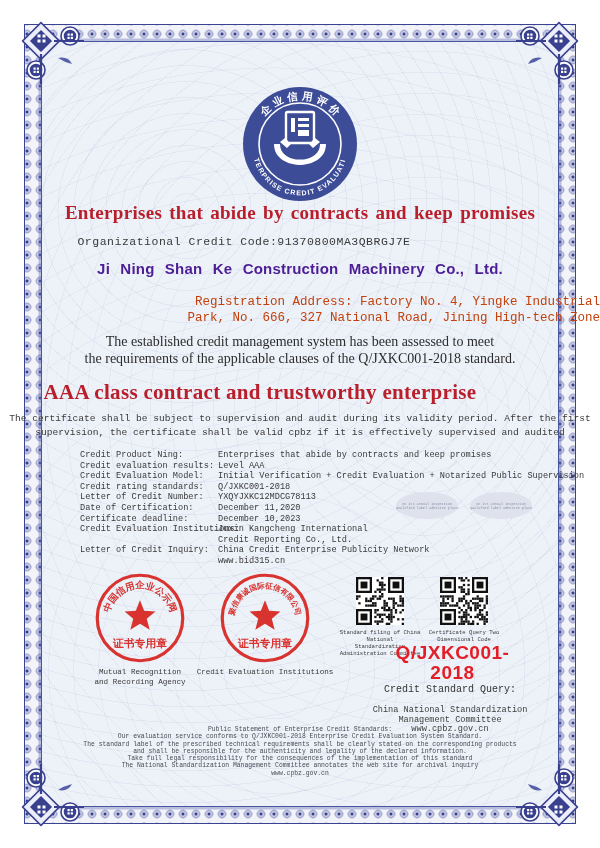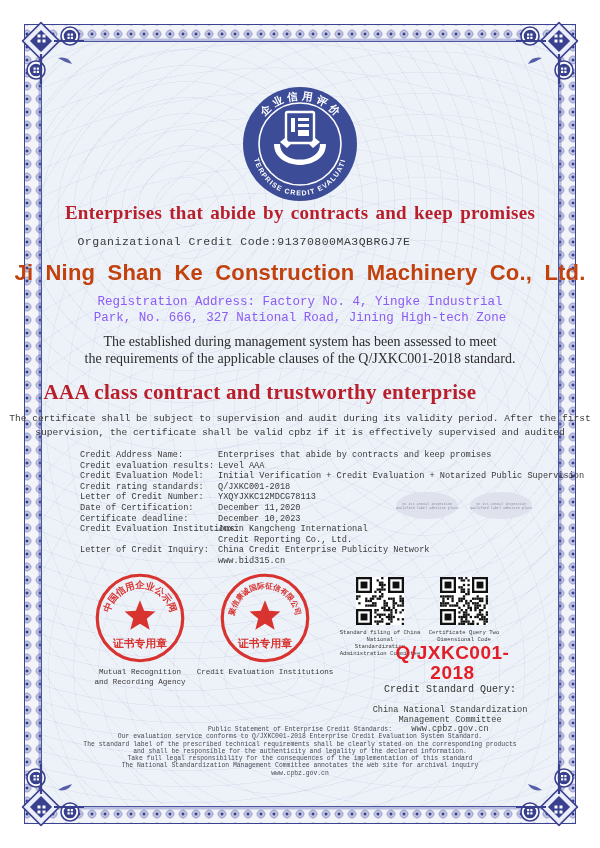--- a/index.html
+++ b/index.html
@@ -27,23 +27,23 @@
 
   .content{position:absolute;inset:0;z-index:2;}
 
   .emblem{position:absolute;left:240px;top:84px;width:120px;height:120px;}
 
   .cert-title{position:absolute;left:0;width:600px;top:202px;text-align:center;
     font-family:"Liberation Serif",serif;font-weight:bold;font-size:19px;color:#b91e2b;letter-spacing:.3px;word-spacing:2px;}
   .org-code{position:absolute;left:0;width:488px;top:235px;text-align:center;
     font-family:"Liberation Mono",monospace;font-size:11.5px;color:#3a3a3a;letter-spacing:.5px;}
   .company{position:absolute;left:0;width:600px;top:260px;text-align:center;
-    font-weight:bold;font-size:22px;color:#c2410c;word-spacing:6px;letter-spacing:.2px;}
-  .address{position:absolute;left:0;width:600px;top:295px;text-align:center;
-    font-family:"Liberation Mono",monospace;font-size:12.5px;line-height:15.5px;color:#8b5cf6;}
+    font-weight:bold;font-size:15px;color:#4c1d95;word-spacing:6px;letter-spacing:.2px;}
+  .address{position:absolute;left:0;width:600px;top:295px;text-align:right;
+    font-family:"Liberation Mono",monospace;font-size:12.5px;line-height:15.5px;color:#c2410c;}
   .statement{position:absolute;left:0;width:600px;top:334px;text-align:center;
     font-family:"Liberation Serif",serif;font-size:14px;line-height:16.5px;color:#2c2c2c;}
   .grade{position:absolute;left:0;width:520px;top:380px;text-align:center;
     font-family:"Liberation Serif",serif;font-weight:bold;font-size:21px;color:#b91e2b;letter-spacing:.3px;}
   .supervision{position:absolute;left:0;width:600px;top:412px;text-align:center;
     font-family:"Liberation Mono",monospace;font-size:9.6px;line-height:14px;color:#3a3a3a;}
 
   .details{position:absolute;left:80px;top:450px;width:450px;display:grid;
     grid-template-columns:138px auto;column-gap:0;
     font-family:"Liberation Mono",monospace;font-size:8.6px;line-height:10.6px;color:#3a3a3a;}
@@ -224,33 +224,33 @@
     <div class="cert-title">Enterprises that abide by contracts and keep promises</div>
     <div class="org-code">Organizational Credit Code:91370800MA3QBRGJ7E</div>
     <div class="company">Ji Ning Shan Ke Construction Machinery Co., Ltd.</div>
 
     <div class="address">
       <div>Registration Address: Factory No. 4, Yingke Industrial</div>
       <div>Park, No. 666, 327 National Road, Jining High-tech Zone</div>
     </div>
 
     <div class="statement">
-      <div>The established during management system has been assessed to meet</div>
+      <div>The established credit management system has been assessed to meet</div>
       <div>the requirements of the applicable clauses of the Q/JXKC001-2018 standard.</div>
     </div>
 
     <div class="grade">AAA class contract and trustworthy enterprise</div>
 
     <div class="supervision">
       <div>The certificate shall be subject to supervision and audit during its validity period. After the first</div>
       <div>supervision, the certificate shall be valid cpbz if it is effectively supervised and audited</div>
     </div>
 
     <div class="details">
-      <div>Credit Address Name:</div>
+      <div>Credit Product Ning:</div>
         <div>Enterprises that abide by contracts and keep promises</div>
       <div>Credit evaluation results:</div>
         <div>Level AAA</div>
       <div>Credit Evaluation Model:</div>
         <div>Initial Verification + Credit Evaluation + Notarized Public Supervision</div>
       <div>Credit rating standards:</div>
         <div>Q/JXKC001-2018</div>
       <div>Letter of Credit Number:</div>
         <div>YXQYJXKC12MDCG78113</div>
       <div>Date of Certification:</div>

